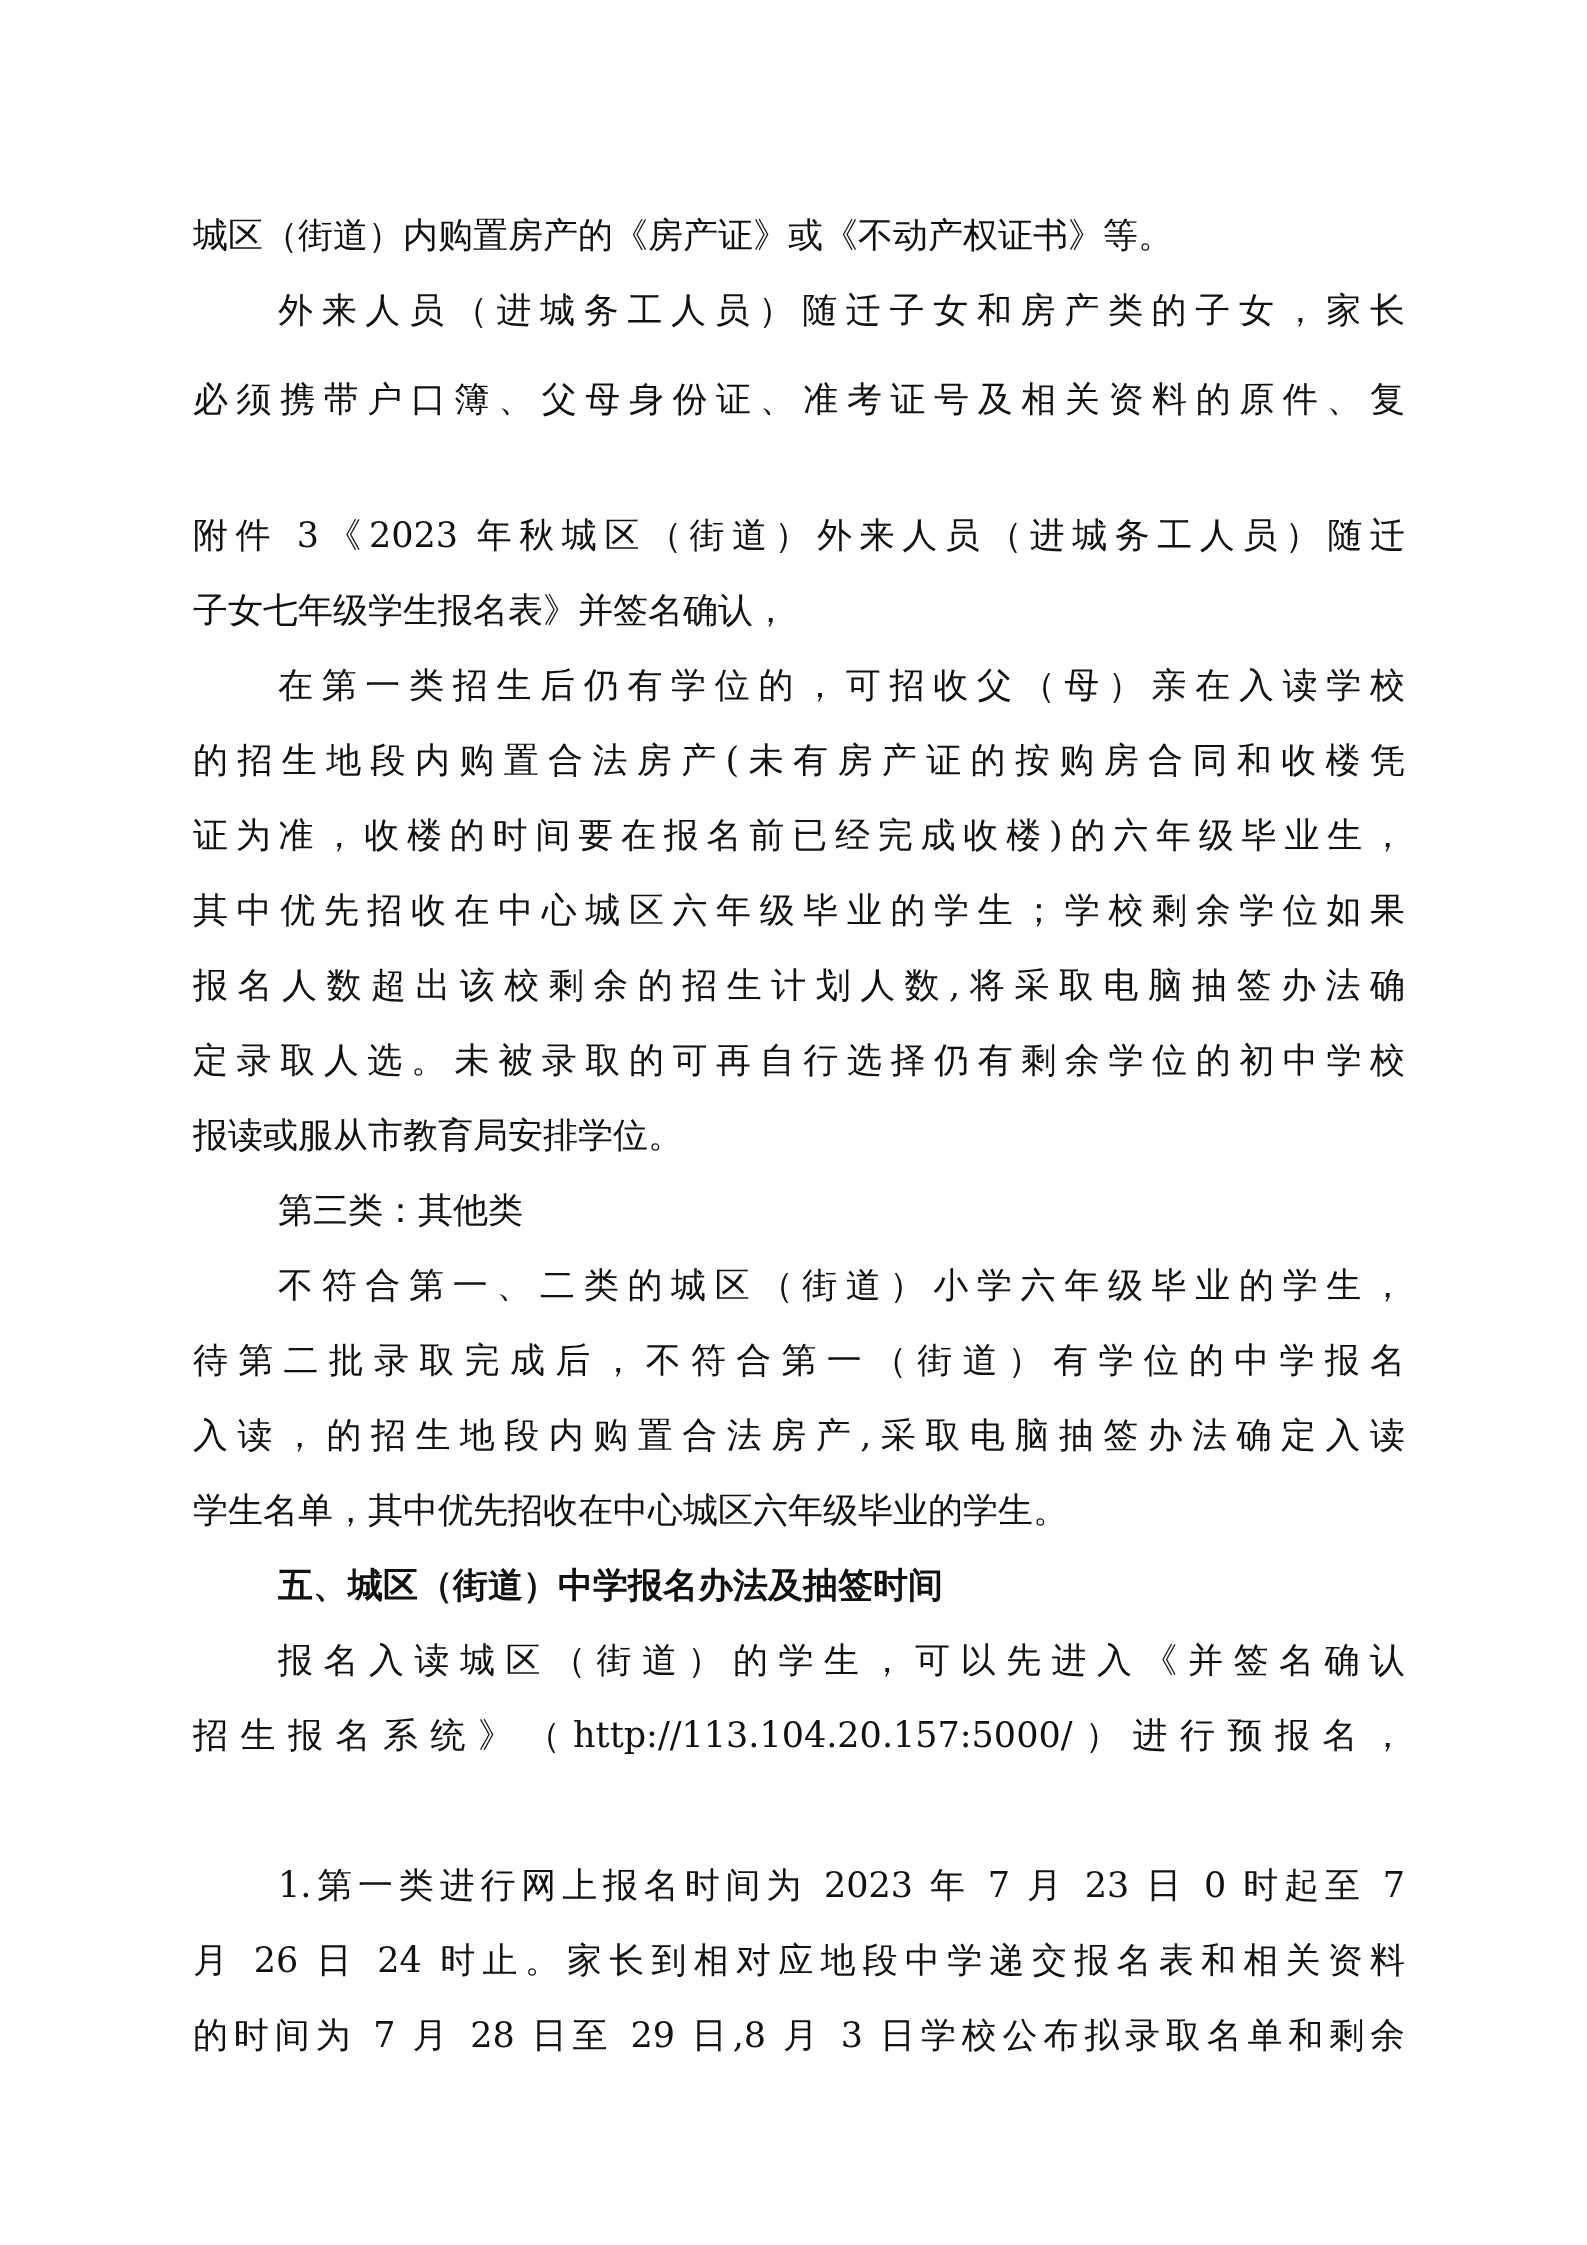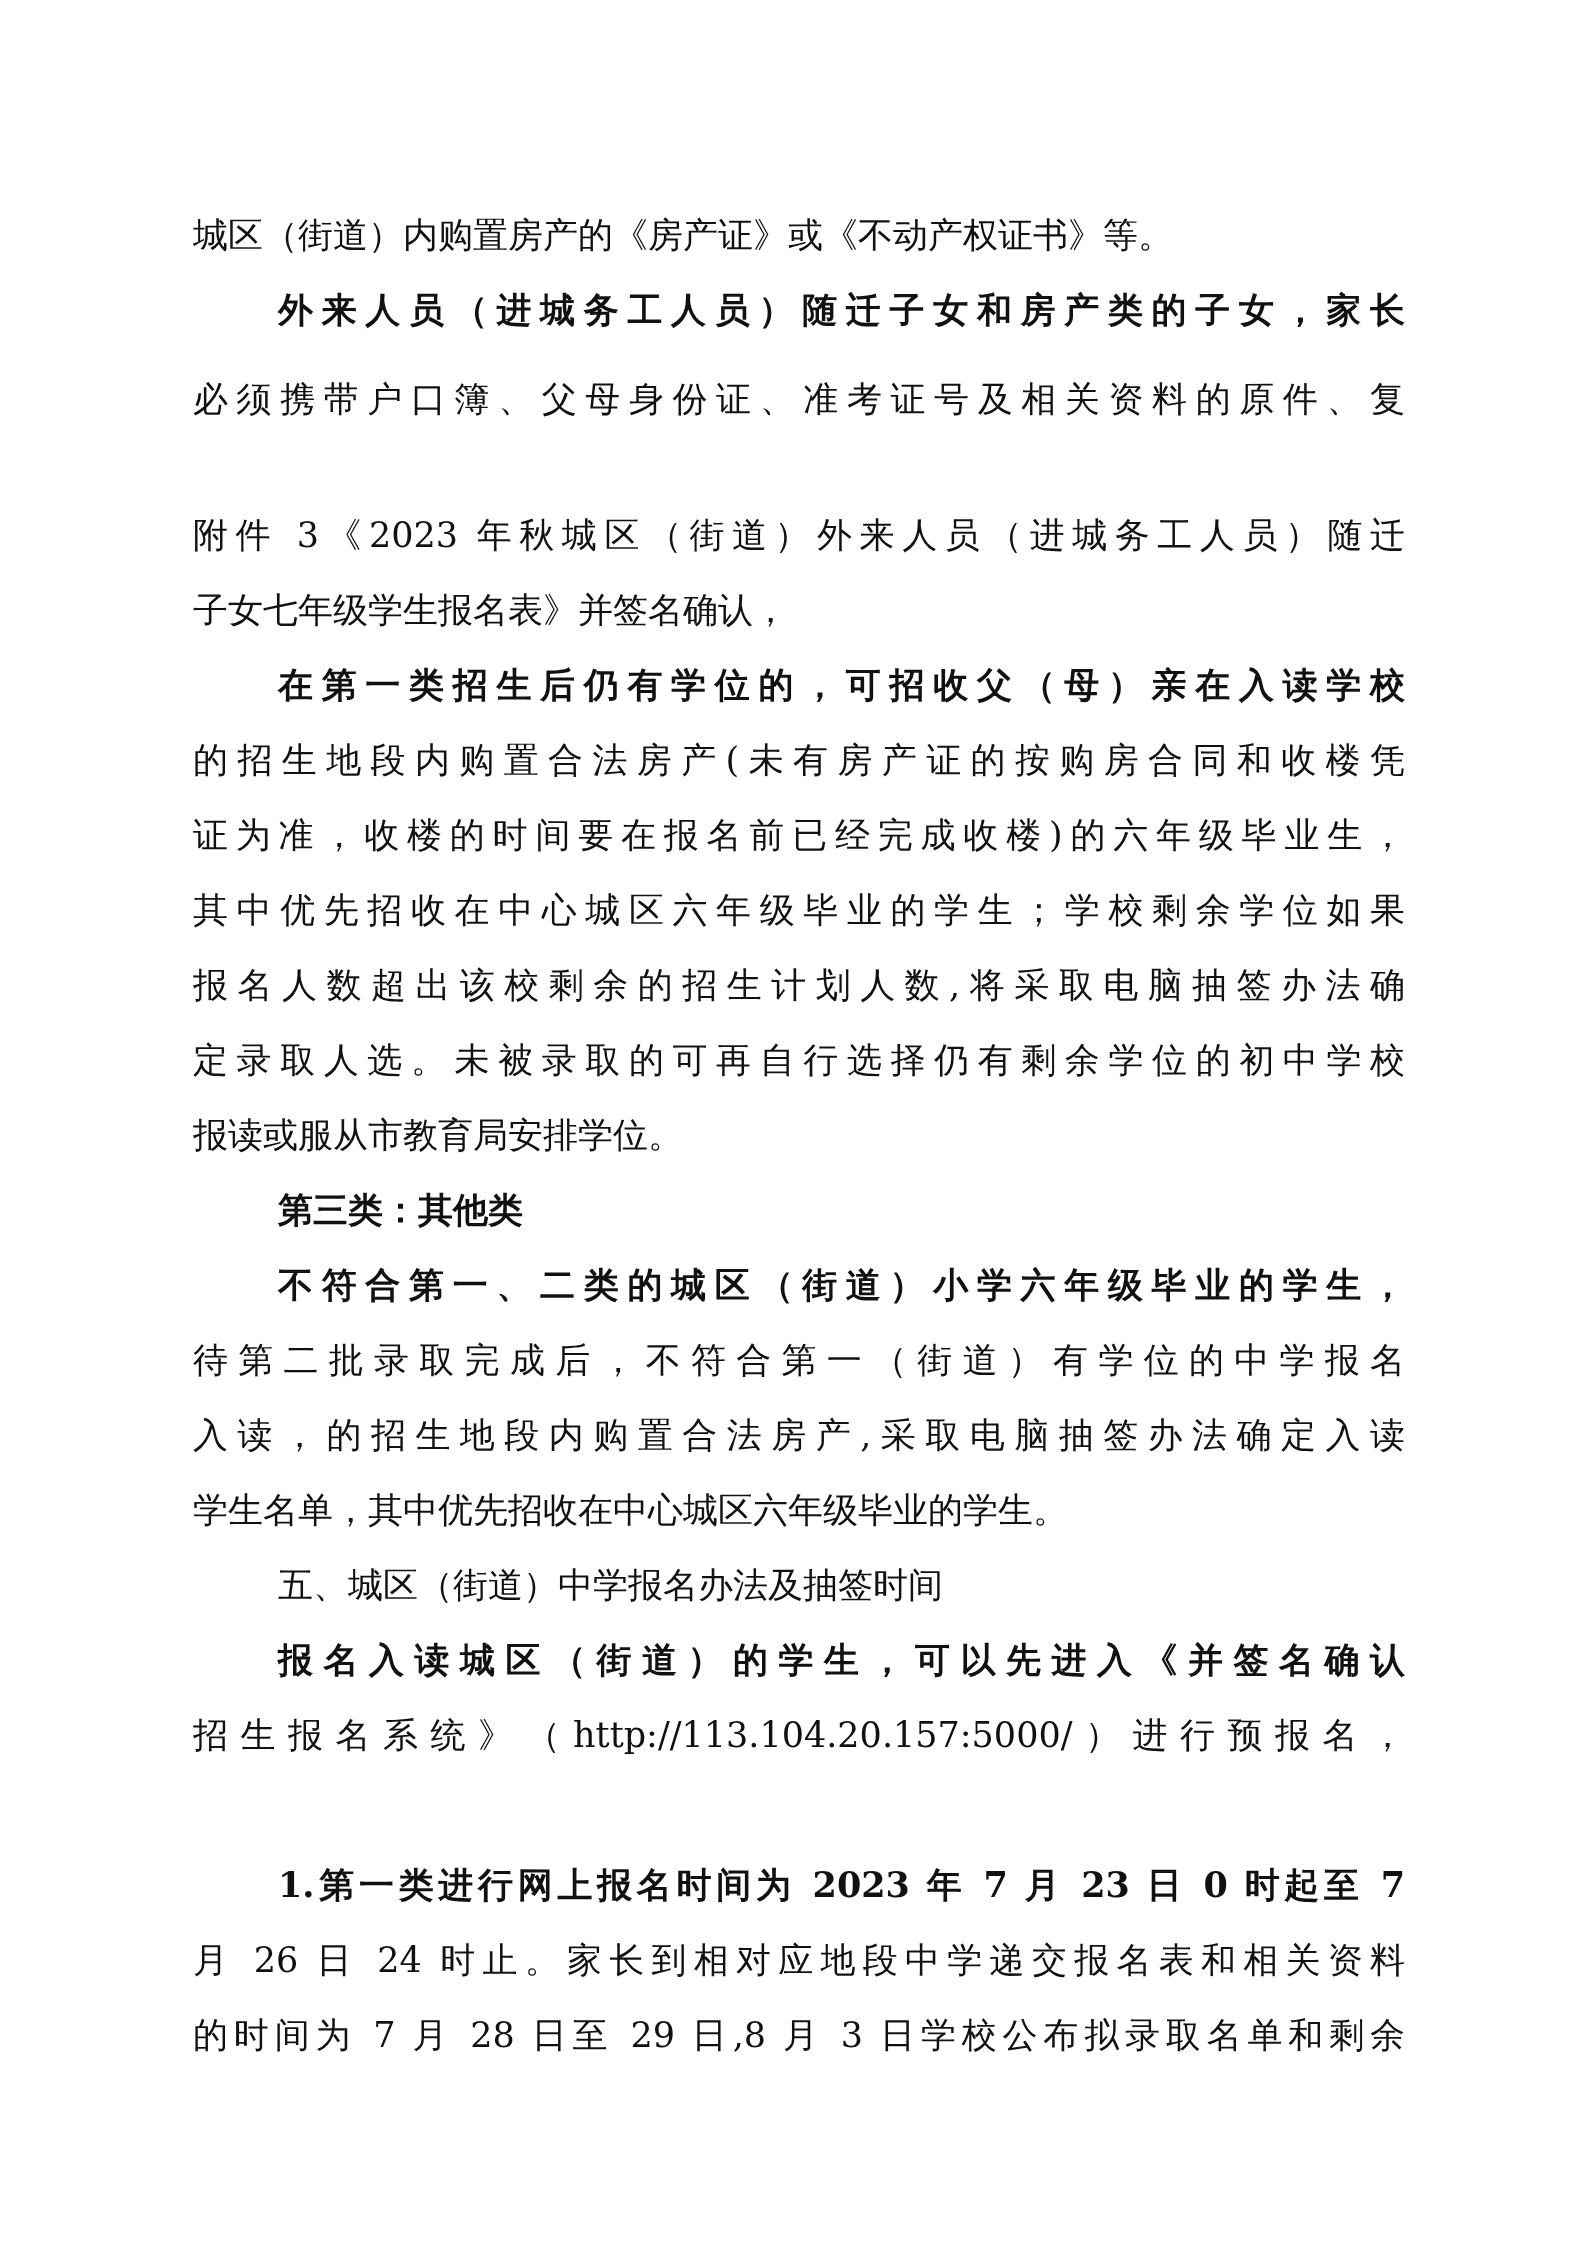--- a/index.html
+++ b/index.html
@@ -12,22 +12,22 @@
       height: 60px;
       line-height: 60px;
       font-family: "DejaVu Serif", "Liberation Serif", serif;
       font-size: 35px;
       color: #111;
       white-space: nowrap;
       text-align: justify;
       text-align-last: justify;
     }
     .line.last { text-align-last: left; }
-    .line.indent { left: 278px; width: 1127px; font-weight: bold; }
-    .line.bold { font-family: "DejaVu Sans", "Liberation Sans", sans-serif; font-weight: normal; }
+    .line.indent { left: 278px; width: 1127px; }
+    .line.bold { font-family: "DejaVu Sans", "Liberation Sans", sans-serif; font-weight: bold; }
   </style>
 </head>
 <body>
 
 <div class="page">
   <div class="line last" style="top:205px">城区（街道）内购置房产的《房产证》或《不动产权证书》等。</div>
 
   <div class="line indent" style="top:280px">外来人员（进城务工人员）随迁子女和房产类的子女，家长</div>
   <div class="line" style="top:369px">必须携带户口簿、父母身份证、准考证号及相关资料的原件、复</div>
   <div class="line" style="top:505px">附件 3《2023 年秋城区（街道）外来人员（进城务工人员）随迁</div>

